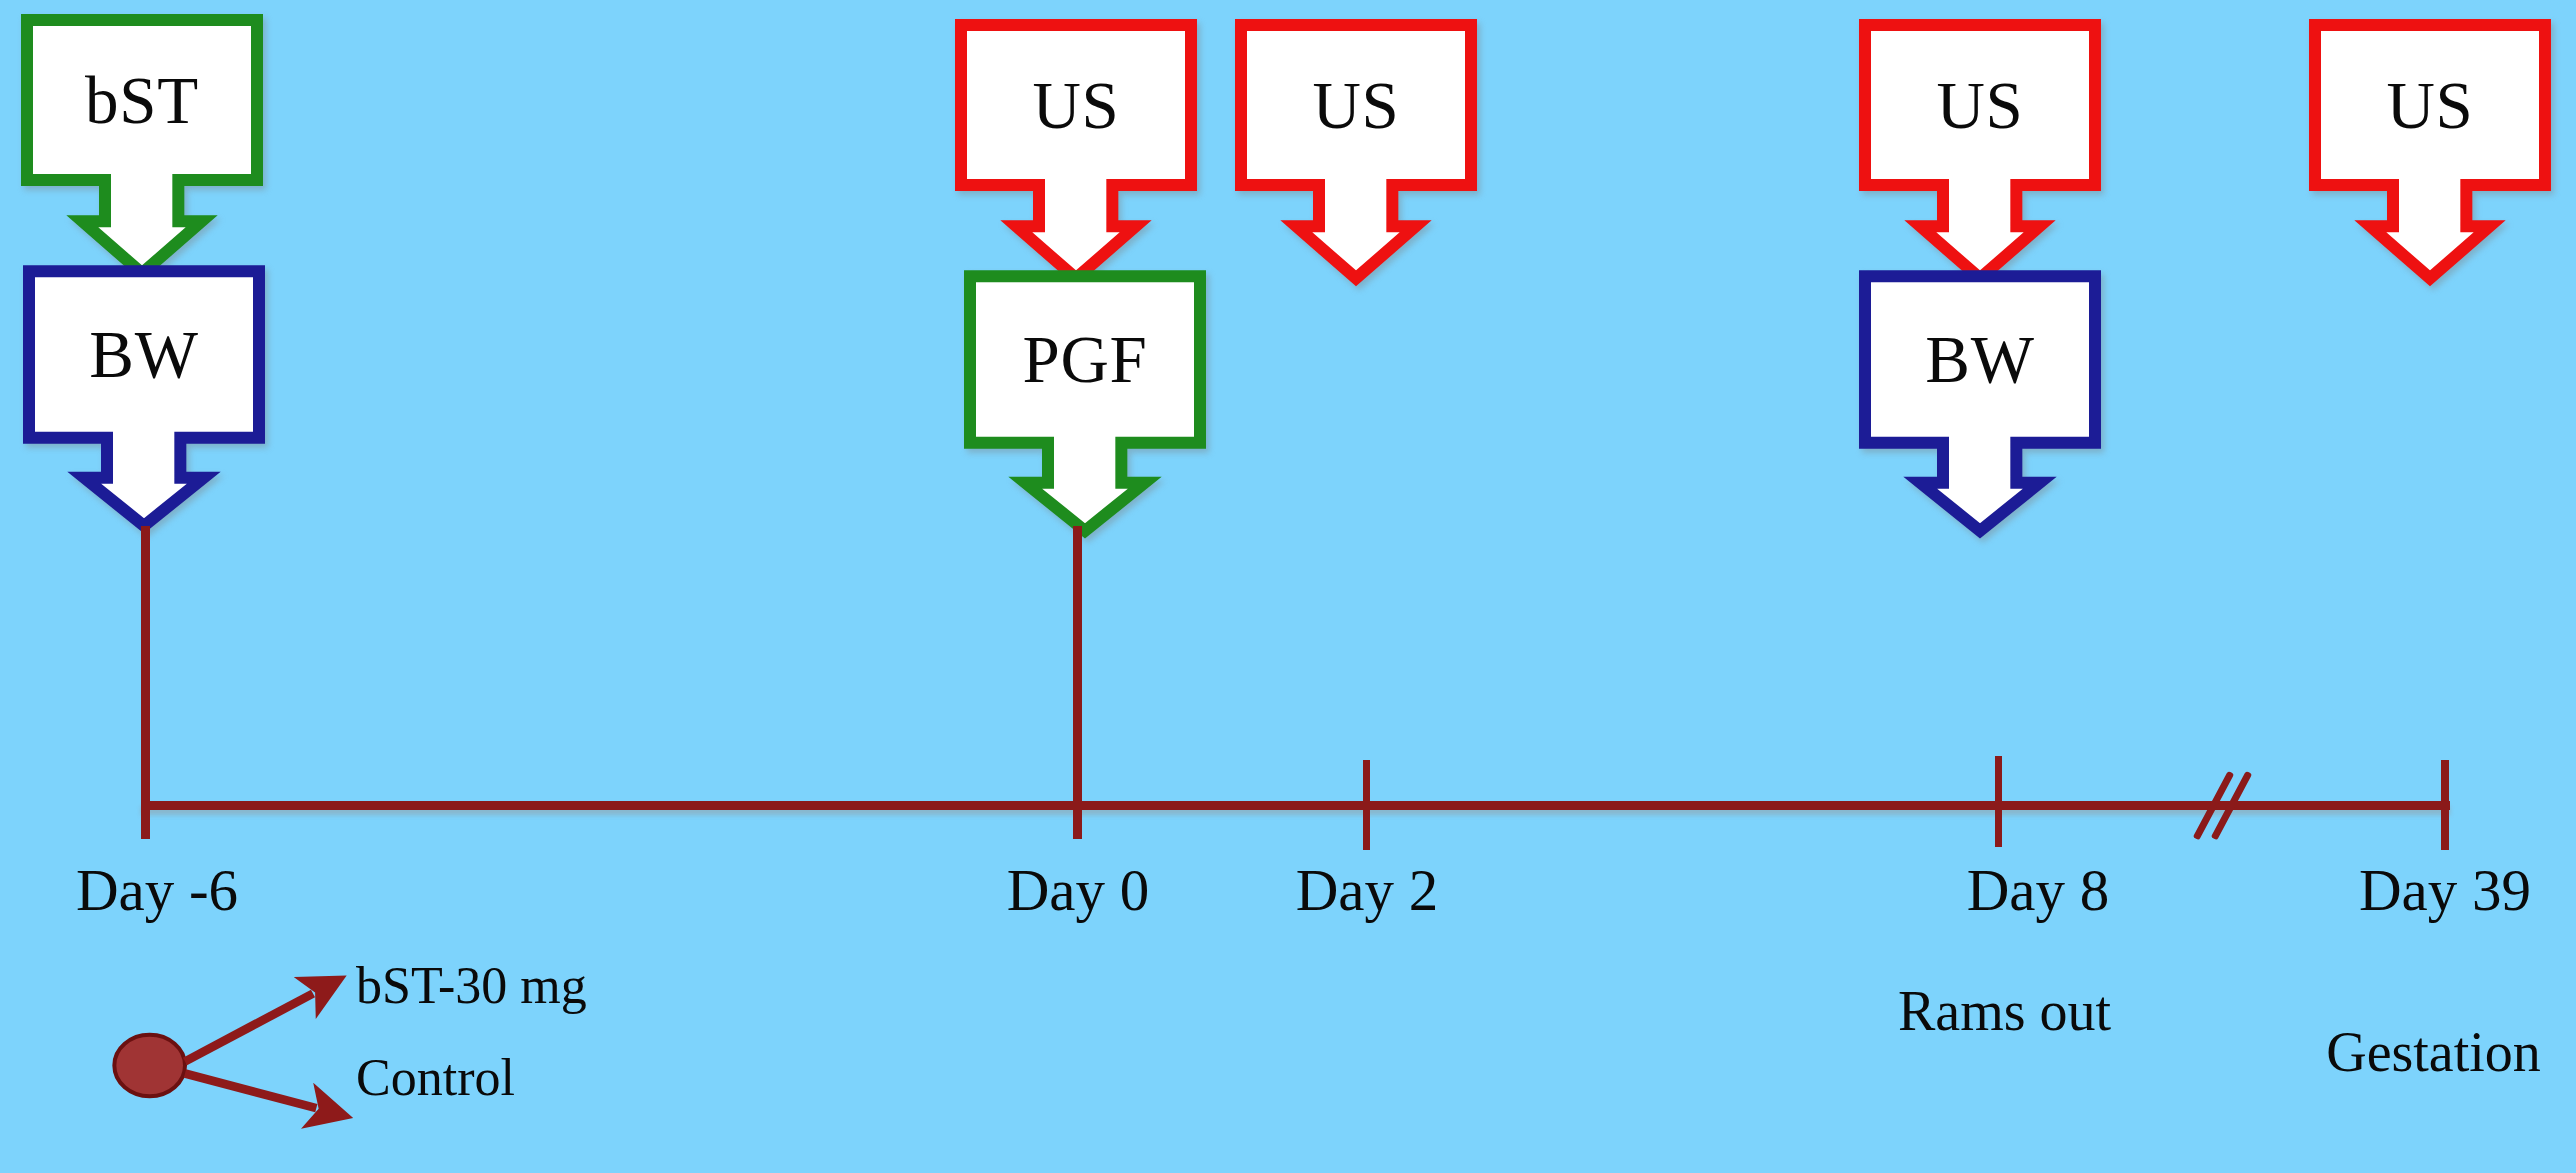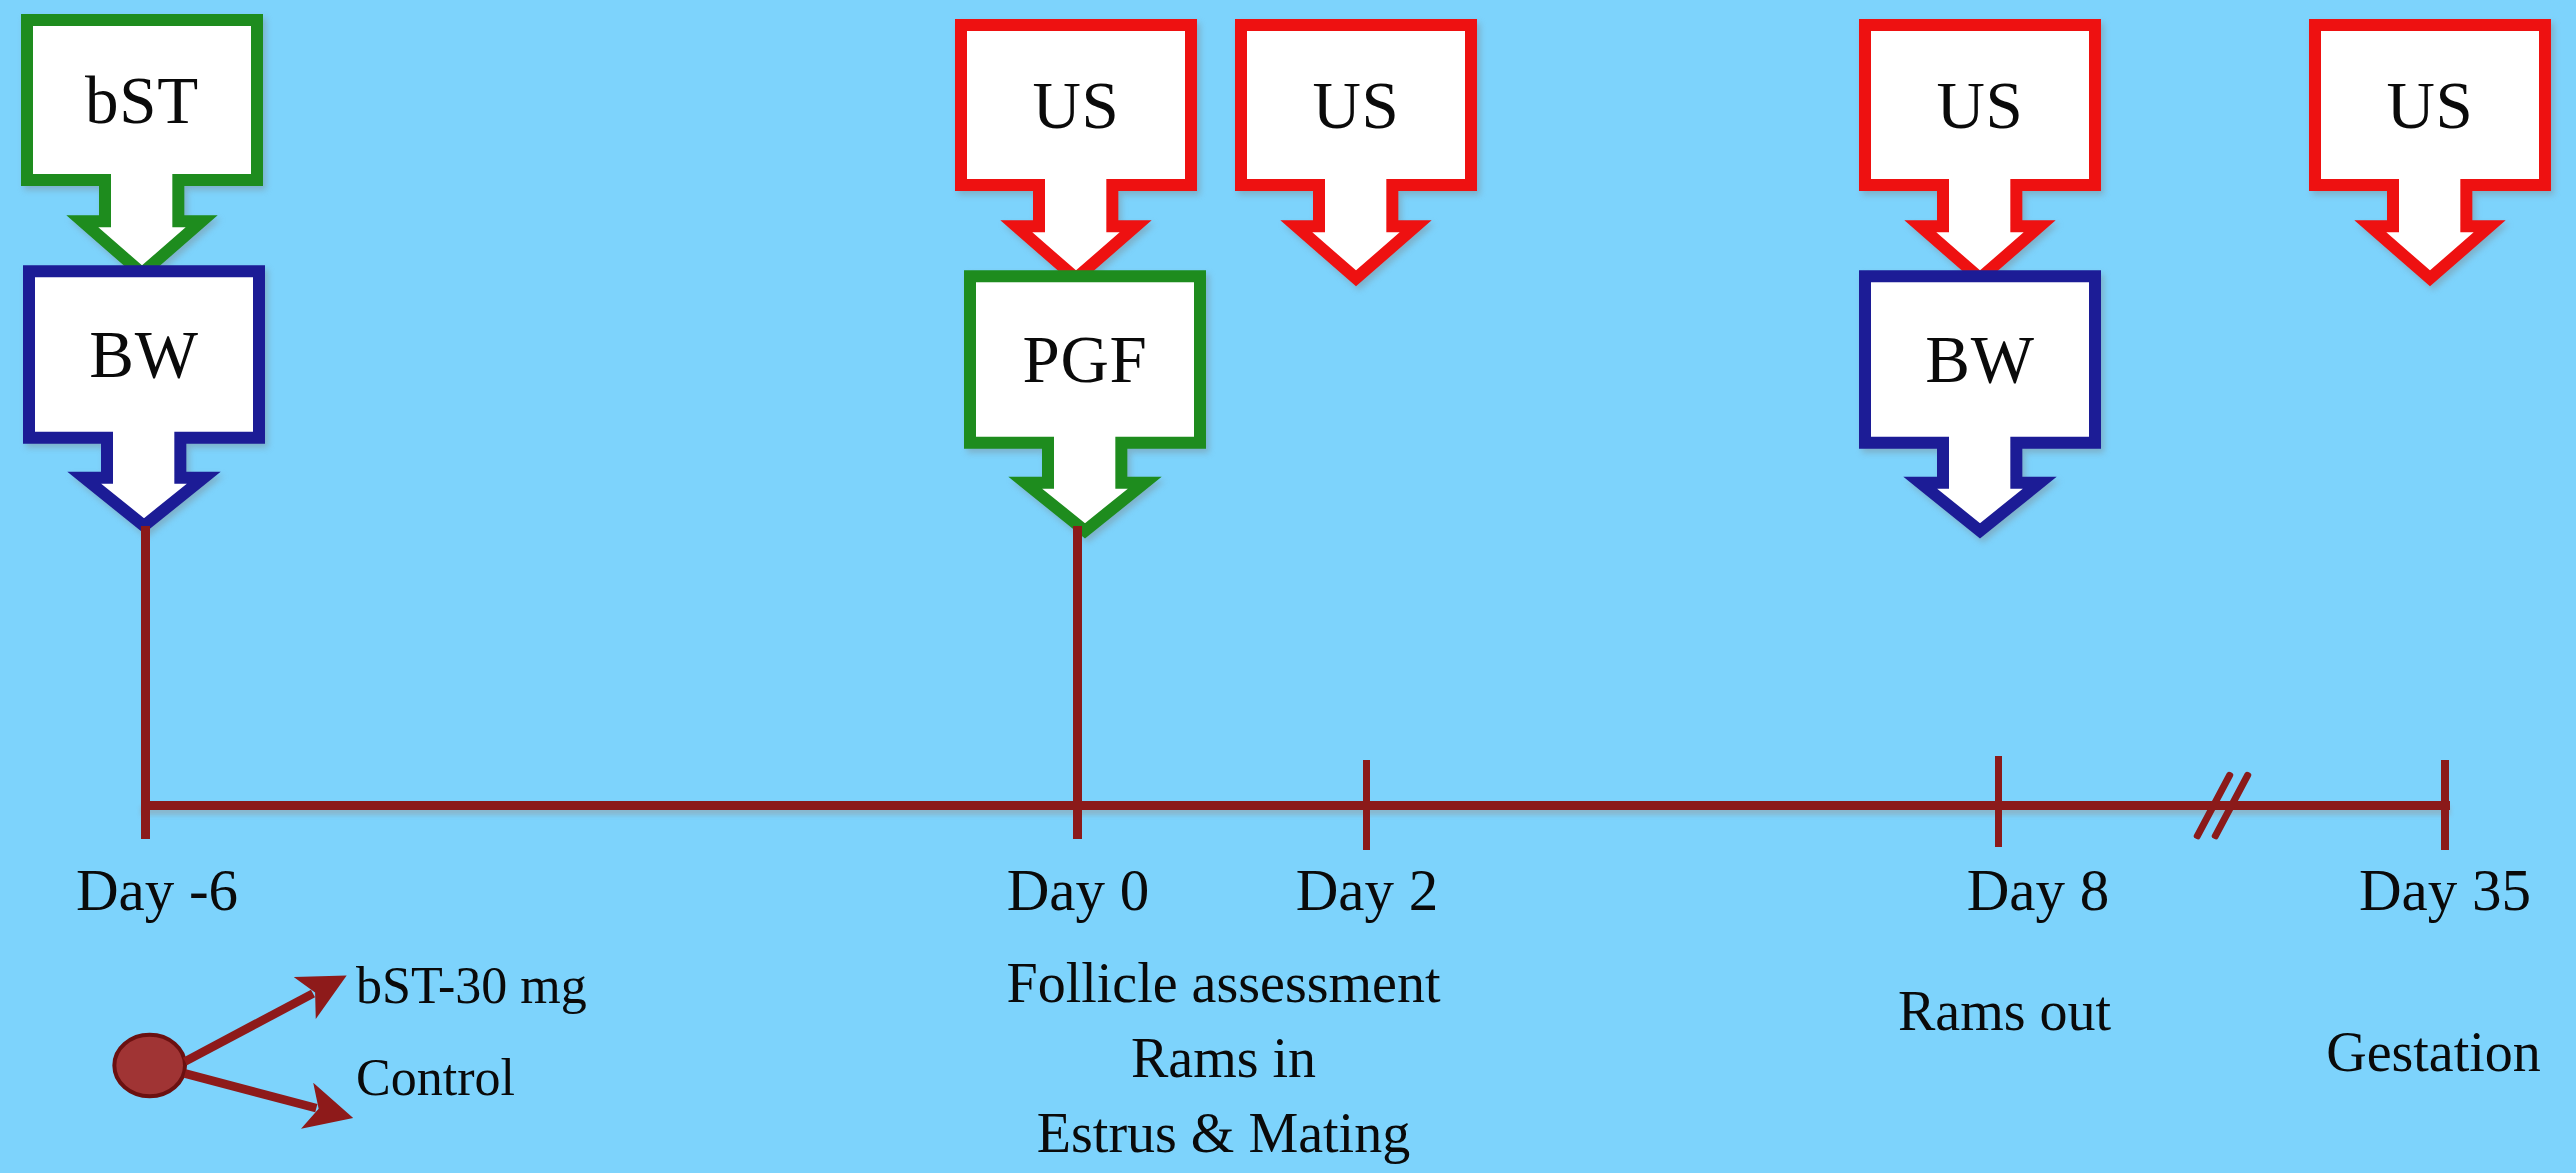--- a/index.html
+++ b/index.html
@@ -116,27 +116,22 @@
   <div class="tl-tick" style="left:1363px; top:760px; height:90px;"></div>
   <div class="tl-tick" style="left:1995px; top:756px; height:91px;"></div>
   <div class="tl-tick" style="left:2441px; top:760px; height:90px; width:8px;"></div>
   <div class="tl-break" style="left:2210px; top:768px; transform:rotate(28deg);"></div>
   <div class="tl-break" style="left:2228px; top:768px; transform:rotate(28deg);"></div>
 
   <div class="daylabel" style="left:143px;margin-left:14px;">Day -6</div>
   <div class="daylabel" style="left:1078px;">Day 0</div>
   <div class="daylabel" style="left:1367px;">Day 2</div>
   <div class="daylabel" style="left:1998px;margin-left:40px;">Day 8</div>
-  <div class="daylabel" style="left:2445px;">Day 35</div>
+  <div class="daylabel" style="left:2445px;">Day 39</div>
 
-  <div class="ann" style="left:890px; top:946px;">
-    <div>Follicle assessment</div>
-    <div>Rams in</div>
-    <div>Estrus &amp; Mating</div>
-  </div>
 
   <div class="ann" style="left:1671px; top:974px;">
     <div>Rams out</div>
   </div>
 
   <div class="ann" style="left:2100px; top:1015px;">
     <div>Gestation</div>
   </div>
 
   <svg id="branch-svg" width="280" height="253" viewBox="0 0 420 379">

